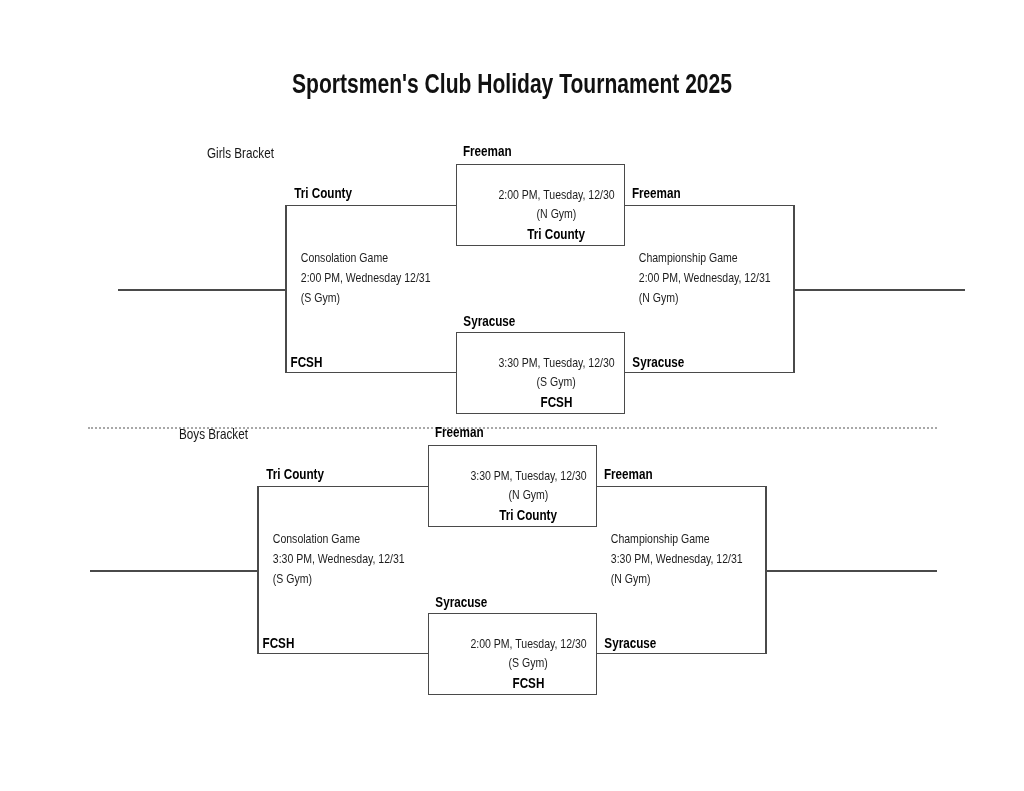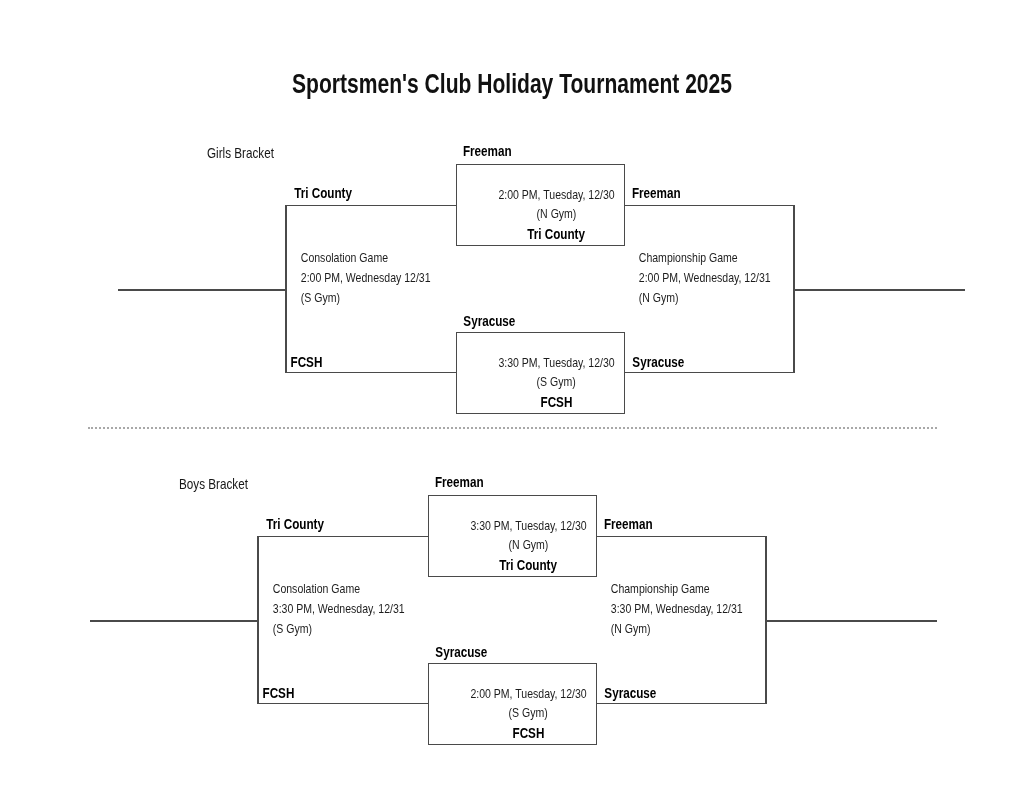--- a/index.html
+++ b/index.html
@@ -17,21 +17,21 @@
   .cxl{transform:scaleX(0.78);transform-origin:0 50%;}
 
   .title{
     position:absolute;left:0;top:69px;width:1024px;
     text-align:center;font-size:27px;font-weight:700;color:#111;
     letter-spacing:0px;
   }
 
   .bracket{position:absolute;left:0;width:1024px;height:310px;}
   .bracket-girls{top:143px;margin-left:28px;}
-  .bracket-boys{top:474px;}
+  .bracket-boys{top:424px;}
 
   .blabel{
     position:absolute;left:179px;top:1px;
     font-size:15px;font-weight:500;line-height:18px;color:#161616;
   }
 
   .team{
     position:absolute;text-align:left;
     font-size:15px;font-weight:700;line-height:18px;color:#000;
   }

